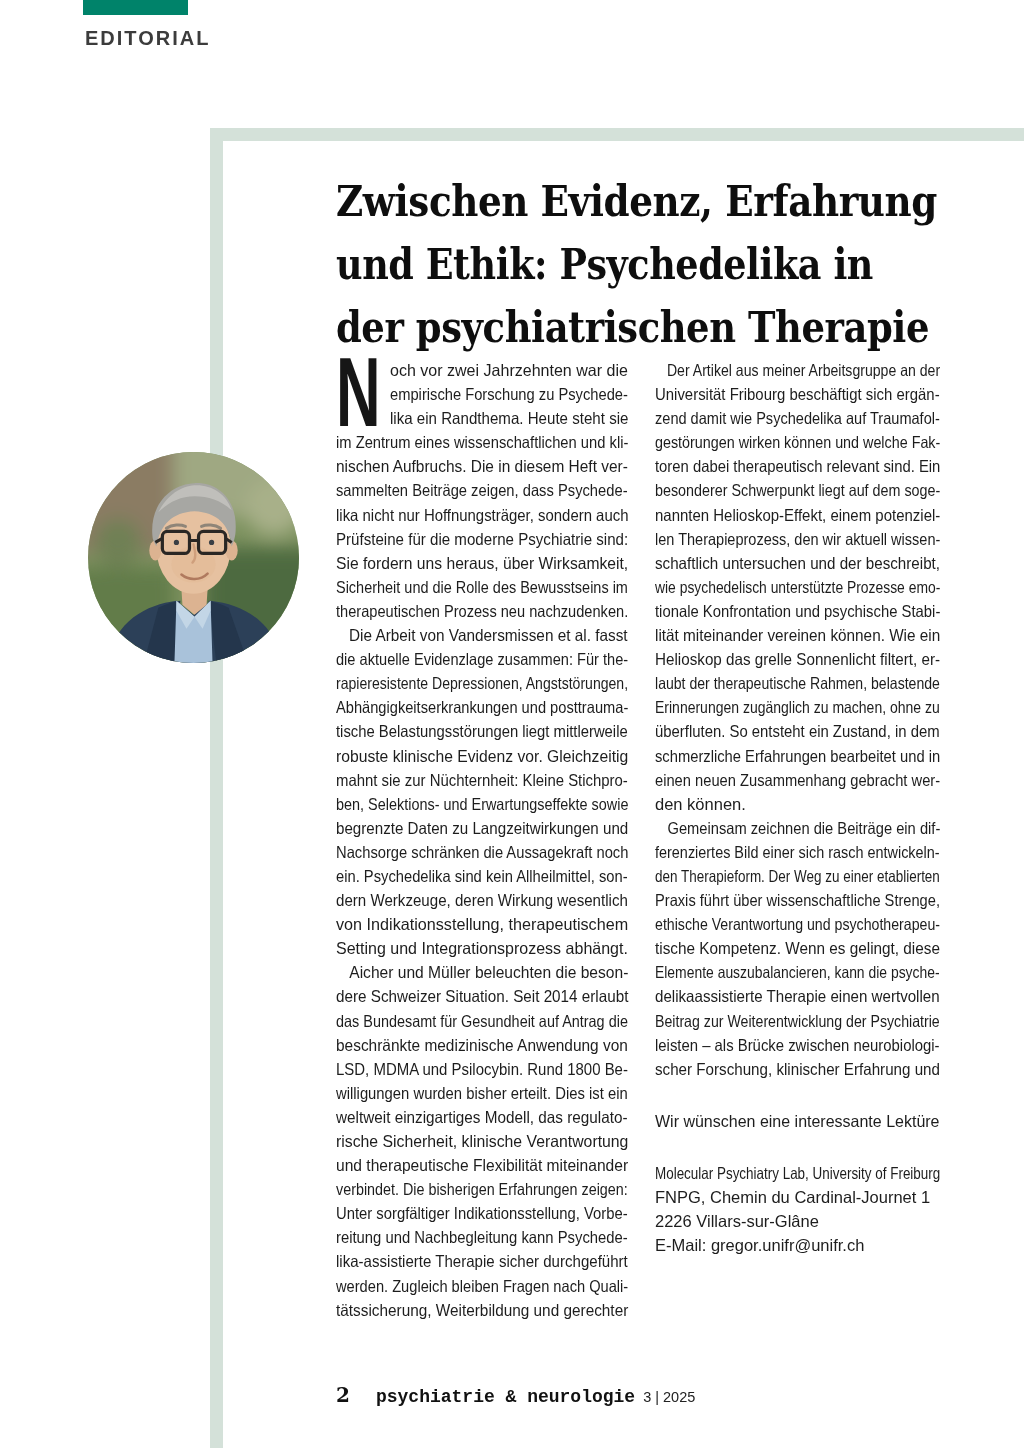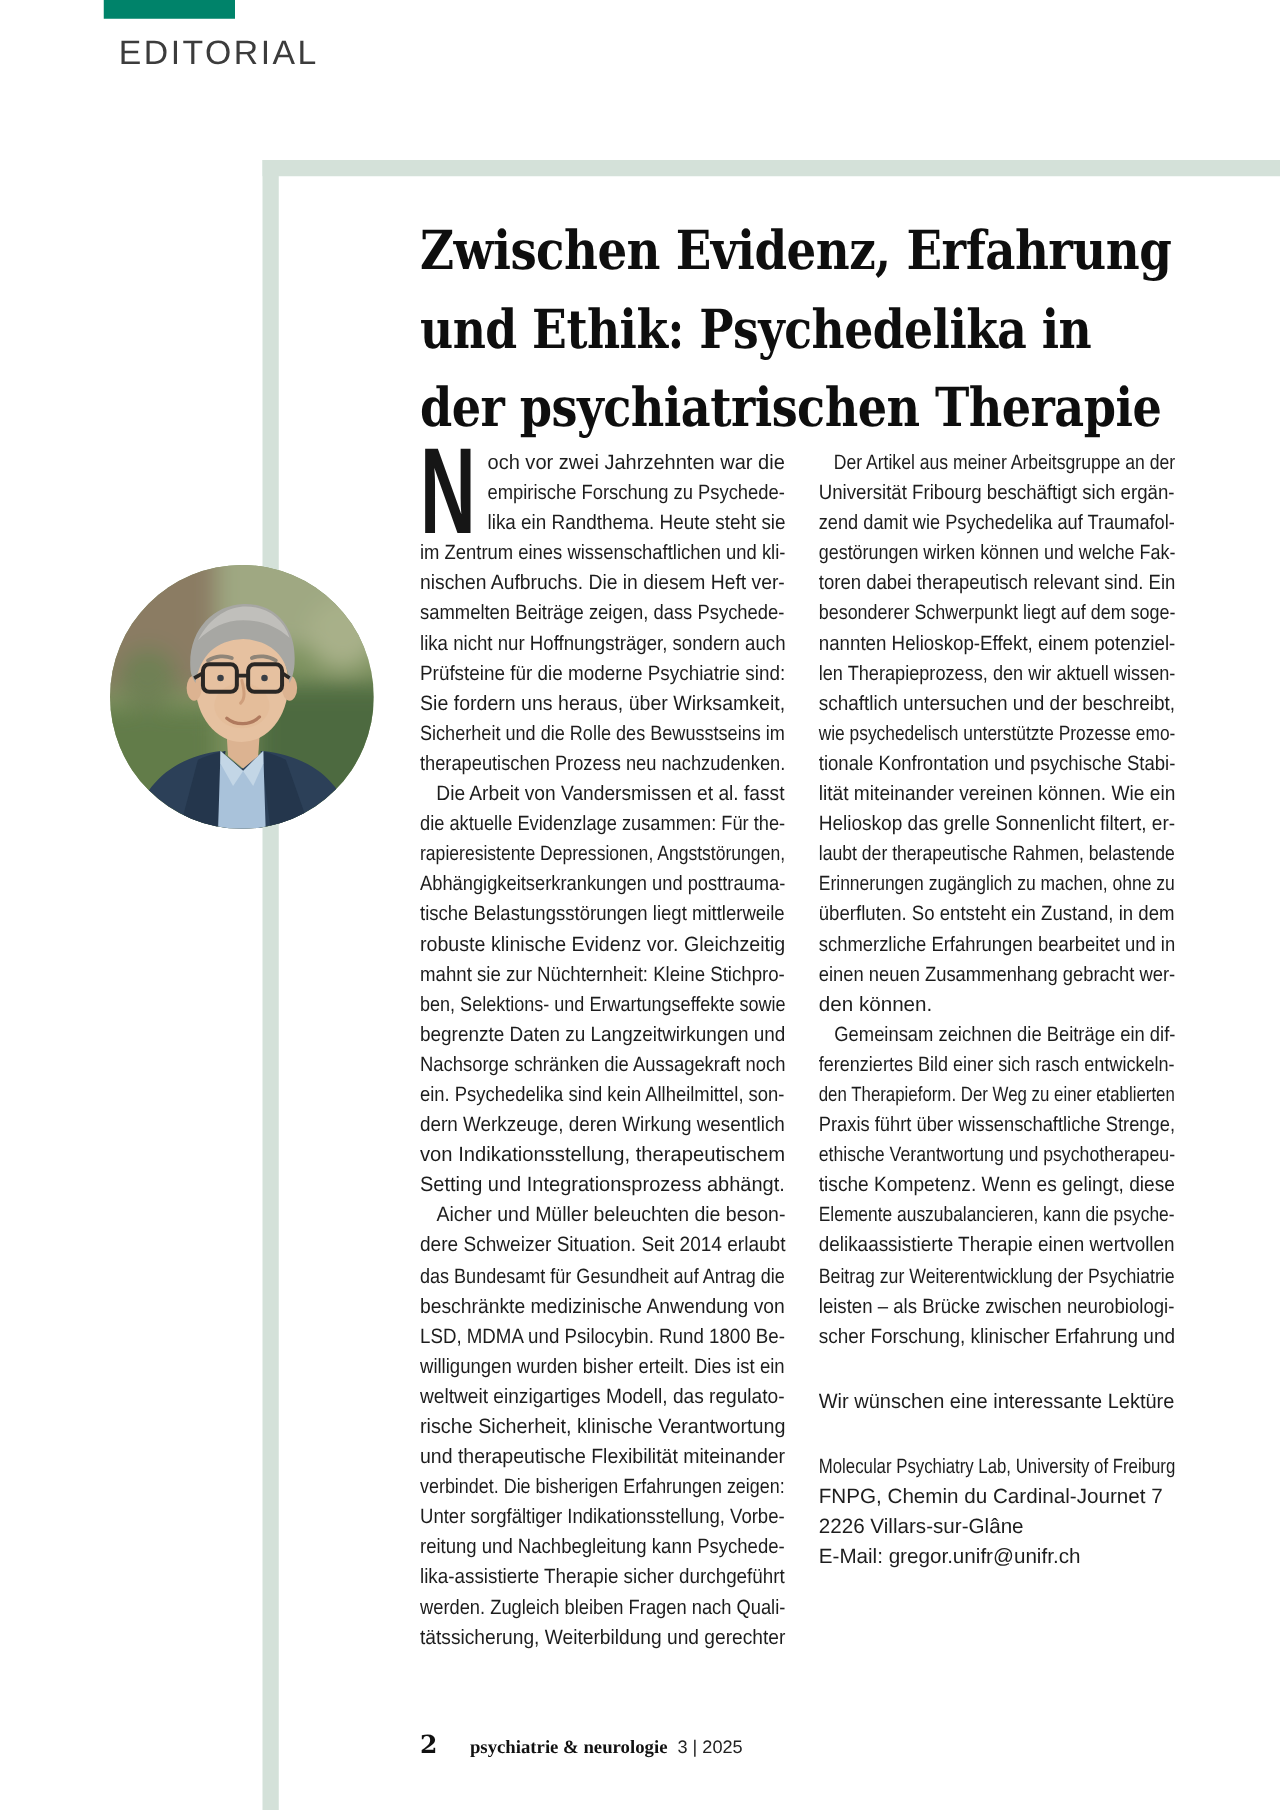--- a/index.html
+++ b/index.html
@@ -2,21 +2,21 @@
 <html style="--teal: #00836a; --mint: #d4e1d9;"><head>
 <meta charset="utf-8">
 <style>
   html,body{margin:0;padding:0;background:#ffffff;}
   #page{
     position:relative;width:1024px;height:1448px;background:#fff;overflow:hidden;
     font-family:"Liberation Sans","DejaVu Sans",sans-serif;color:#1d1d1d;
   }
   
   #teal-bar{position:absolute;left:83px;top:0;width:105px;height:15px;background:var(--teal,#00836a);}
-  #kicker{position:absolute;left:95px;top:27px;font-size:27px;letter-spacing:2px;color:#3c3c3c;}
+  #kicker{position:absolute;left:85px;top:27px;font-size:20px;letter-spacing:2px;color:#3c3c3c;font-weight:bold;}
   
   .mint{position:absolute;background:var(--mint,#d4e1d9);}
   #frame-top{left:210px;top:128px;width:814px;height:13px;}
   #frame-left{left:210px;top:128px;width:13px;height:1320px;}
   
   #portrait{position:absolute;left:88px;top:452px;width:211px;height:211px;z-index:3;}
   
   #title{position:absolute;left:336px;top:170px;font-family:"DejaVu Serif","Liberation Serif",serif;
     font-weight:bold;font-size:43px;line-height:63px;color:#0e0e0e;}
   .tl{display:inline-block;white-space:nowrap;transform-origin:0 50%;letter-spacing:-0.5px;}
@@ -30,21 +30,21 @@
   #rcol{left:655px;width:285px;}
   .ln{white-space:nowrap;height:24.1px;text-align:justify;text-align-last:justify;transform-origin:0 50%;}
   .ln.end,.ln.plain{text-align:left;text-align-last:left;}
   .ln.ind{padding-left:14px;}
   .ln.drop{margin-left:54px;}
   .ln.bold{font-weight:bold;}
   .sp{height:28px;}
   
   #footer{position:absolute;left:336px;top:1383px;display:flex;align-items:baseline;}
   #footer .pagenum{font-family:"DejaVu Serif","Liberation Serif",serif;font-weight:bold;font-size:20px;color:#111;}
-  #footer .journal{font-family:Liberation Serif, serif;font-weight:bold;font-size:15px;
+  #footer .journal{font-family:Liberation Mono, monospace;font-weight:bold;font-size:18px;
     margin-left:26px;color:#111;}
   #footer .issue{font-size:14.5px;margin-left:8px;color:#222;}
 </style>
 </head>
 <body>
 
 <div id="page">
 
   <div id="teal-bar"></div>
   <div id="kicker">EDITORIAL</div>
@@ -191,21 +191,21 @@
         <div class="ln" style="transform: scaleX(0.916399);">delikaassistierte Therapie einen wertvollen</div>
         <div class="ln" style="transform: scaleX(0.858434);">Beitrag zur Weiterentwicklung der Psychiatrie</div>
         <div class="ln" style="transform: scaleX(0.901899);">leisten – als Brücke zwischen neurobiologi-</div>
         <div class="ln" style="transform: scaleX(0.919355);">scher Forschung, klinischer Erfahrung und</div>
       </div>
     <div class="sp"></div>
     <div class="ln plain" style="transform: scaleX(0.969388);">Wir wünschen eine interessante Lektüre</div>
     <div class="sp"></div>
     <div id="sig-lines">
         <div class="ln plain" style="transform: scaleX(0.814286);">Molecular Psychiatry Lab, University of Freiburg</div>
-        <div class="ln plain">FNPG, Chemin du Cardinal-Journet 7</div>
+        <div class="ln plain">FNPG, Chemin du Cardinal-Journet 1</div>
         <div class="ln plain">2226 Villars-sur-Glâne</div>
         <div class="ln plain">E-Mail: gregor.unifr@unifr.ch</div>
       </div>
   </div>
 
   <div id="footer">
     <span class="pagenum">2</span>
     <span class="journal">psychiatrie &amp; neurologie</span>
     <span class="issue">3 | 2025</span>
   </div>

